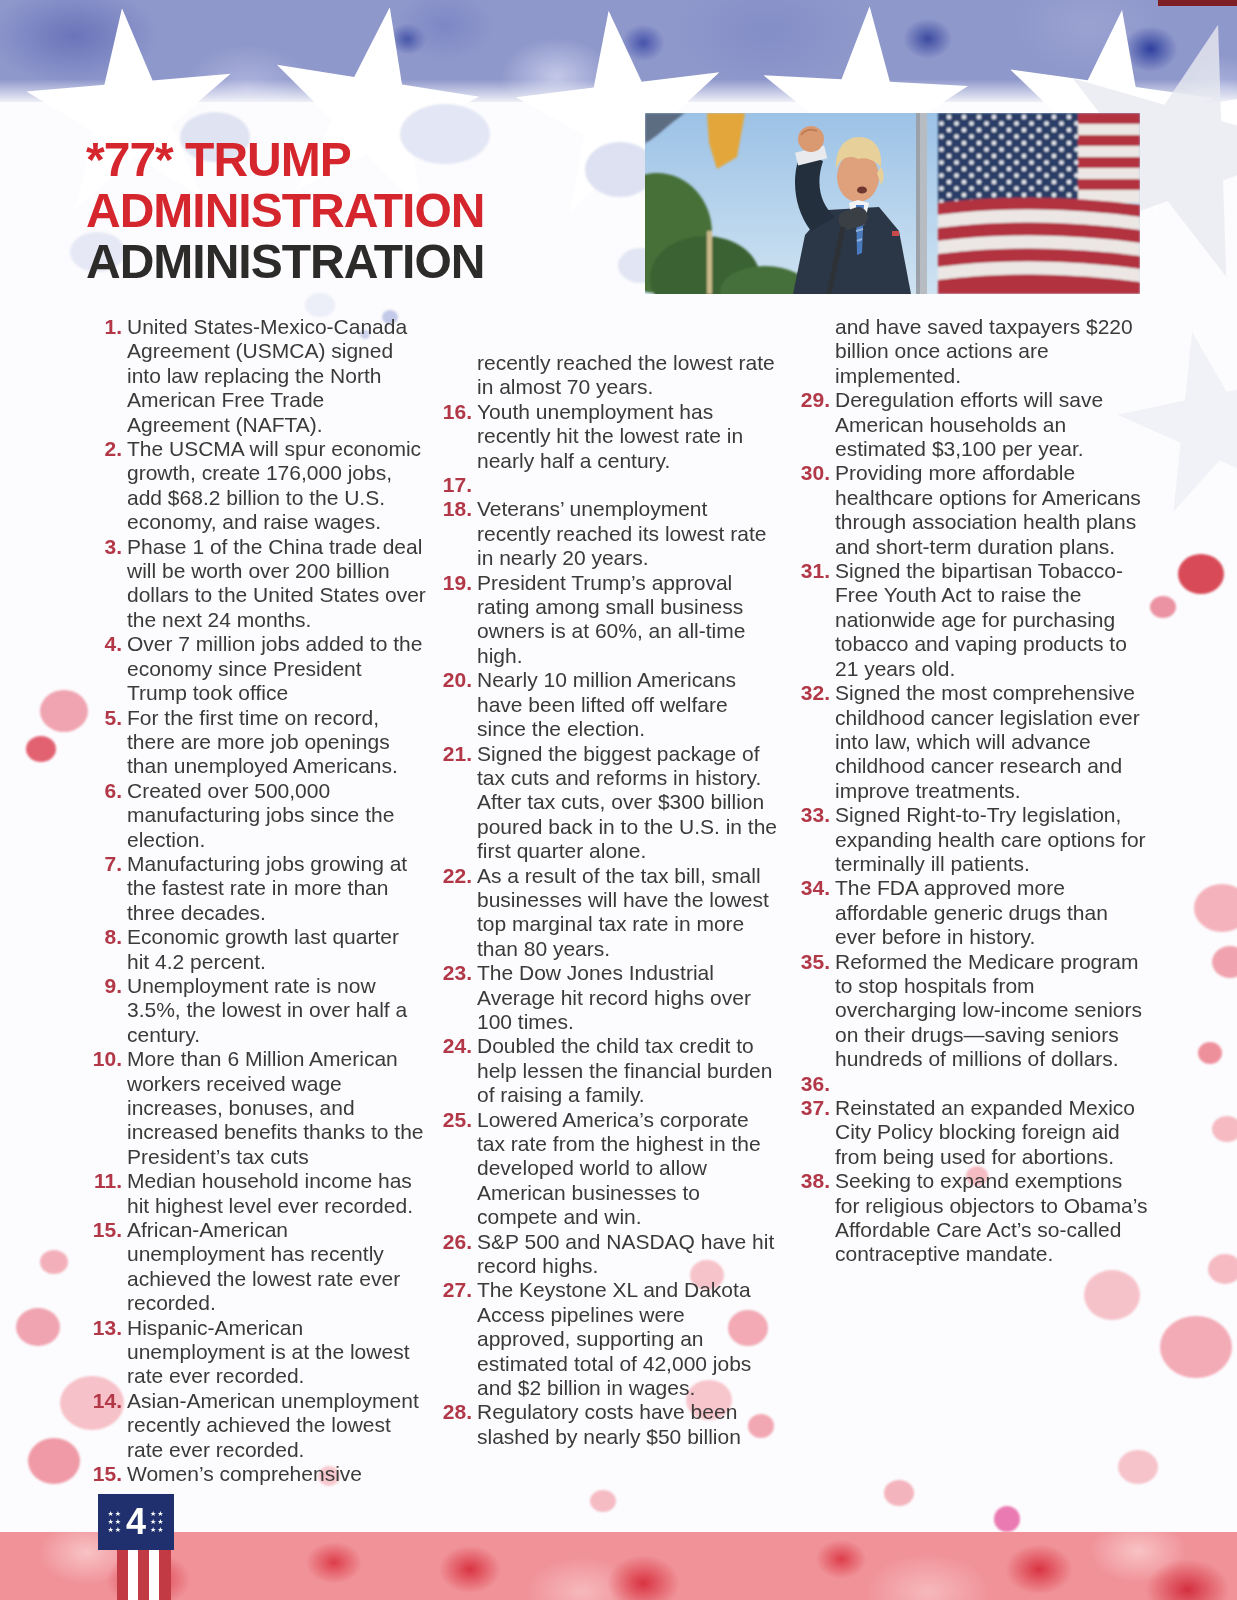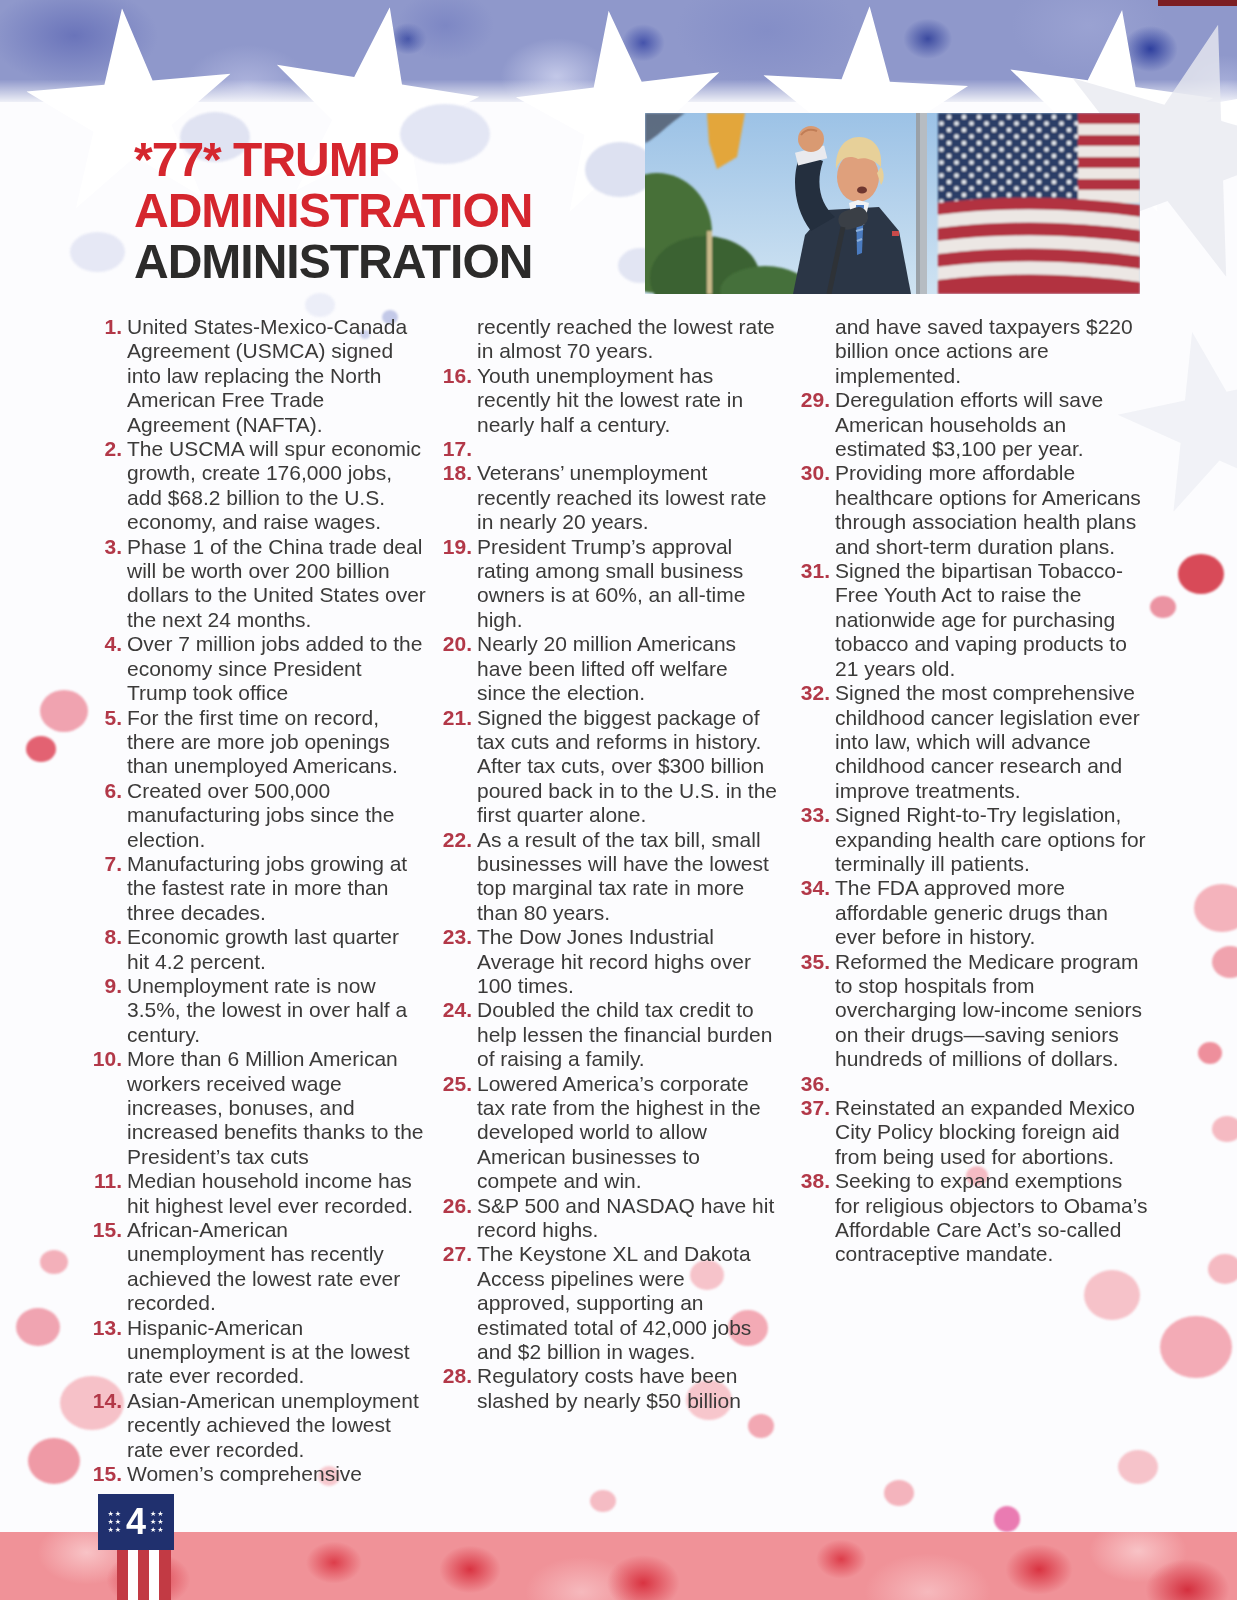--- a/index.html
+++ b/index.html
@@ -30,33 +30,33 @@
     position:absolute;background:#ffffff;width:205px;height:195px;
     clip-path:polygon(50% 0%,61.8% 38.2%,100% 38.2%,69.1% 61.8%,80.9% 100%,50% 76.4%,19.1% 100%,30.9% 61.8%,0% 38.2%,38.2% 38.2%);
   }
   .top-red-strip{position:absolute;top:0;left:1158px;width:79px;height:6px;background:#7c1e23;}
   
   .ghost-star{
     position:absolute;background:#e8eaf0;
     clip-path:polygon(50% 0%,61.8% 38.2%,100% 38.2%,69.1% 61.8%,80.9% 100%,50% 76.4%,19.1% 100%,30.9% 61.8%,0% 38.2%,38.2% 38.2%);
   }
   
-  .title-block{position:absolute;left:86px;top:134px;z-index:3;margin-left:48px;}
+  .title-block{position:absolute;left:86px;top:134px;z-index:3;}
   .title-block div{
     font-weight:bold;font-size:48px;line-height:51px;letter-spacing:-1px;
   }
   .title-red{color:#d5262e;}
   .title-dark{color:#2c2b2a;}
   
   .photo{position:absolute;left:645px;top:113px;width:495px;height:181px;z-index:2;overflow:hidden;}
   .photo svg{display:block;}
   
   .col{position:absolute;top:315px;z-index:3;font-size:21px;line-height:24.4px;color:#3b3a39;}
   .col-1{left:88px;width:338px;}
-  .col-2{left:438px;width:342px;}
+  .col-2{left:438px;width:342px;margin-top:36px;}
   .col-3{left:796px;width:352px;}
   .entry{display:flex;}
   .entry .num{
     flex:0 0 34px;width:34px;text-align:right;padding-right:5px;
     font-weight:bold;color:#b23848;
   }
   .entry .txt{flex:1;}
   
   .blob{position:absolute;border-radius:50%;filter:blur(1px);z-index:1;}
   
@@ -307,21 +307,21 @@
     <div class="entry">
       <span class="num">18.</span>
       <span class="txt">Veterans’ unemployment recently reached its lowest rate in nearly 20 years.</span>
     </div>
     <div class="entry">
       <span class="num">19.</span>
       <span class="txt">President Trump’s approval rating among small business owners is at 60%, an all-time high.</span>
     </div>
     <div class="entry">
       <span class="num">20.</span>
-      <span class="txt">Nearly 20 million Americans have been lifted off welfare since the election.</span>
+      <span class="txt">Nearly 10 million Americans have been lifted off welfare since the election.</span>
     </div>
     <div class="entry">
       <span class="num">21.</span>
       <span class="txt">Signed the biggest package of tax cuts and reforms in history. After tax cuts, over $300 billion poured back in to the U.S. in the first quarter alone.</span>
     </div>
     <div class="entry">
       <span class="num">22.</span>
       <span class="txt">As a result of the tax bill, small businesses will have the lowest top marginal tax rate in more than 80 years.</span>
     </div>
     <div class="entry">

